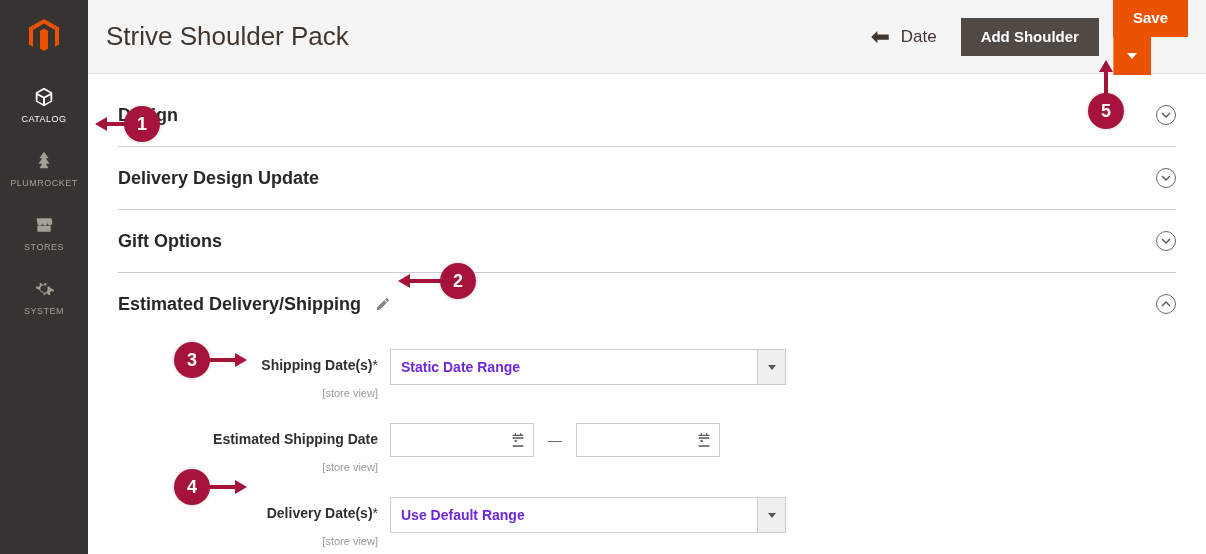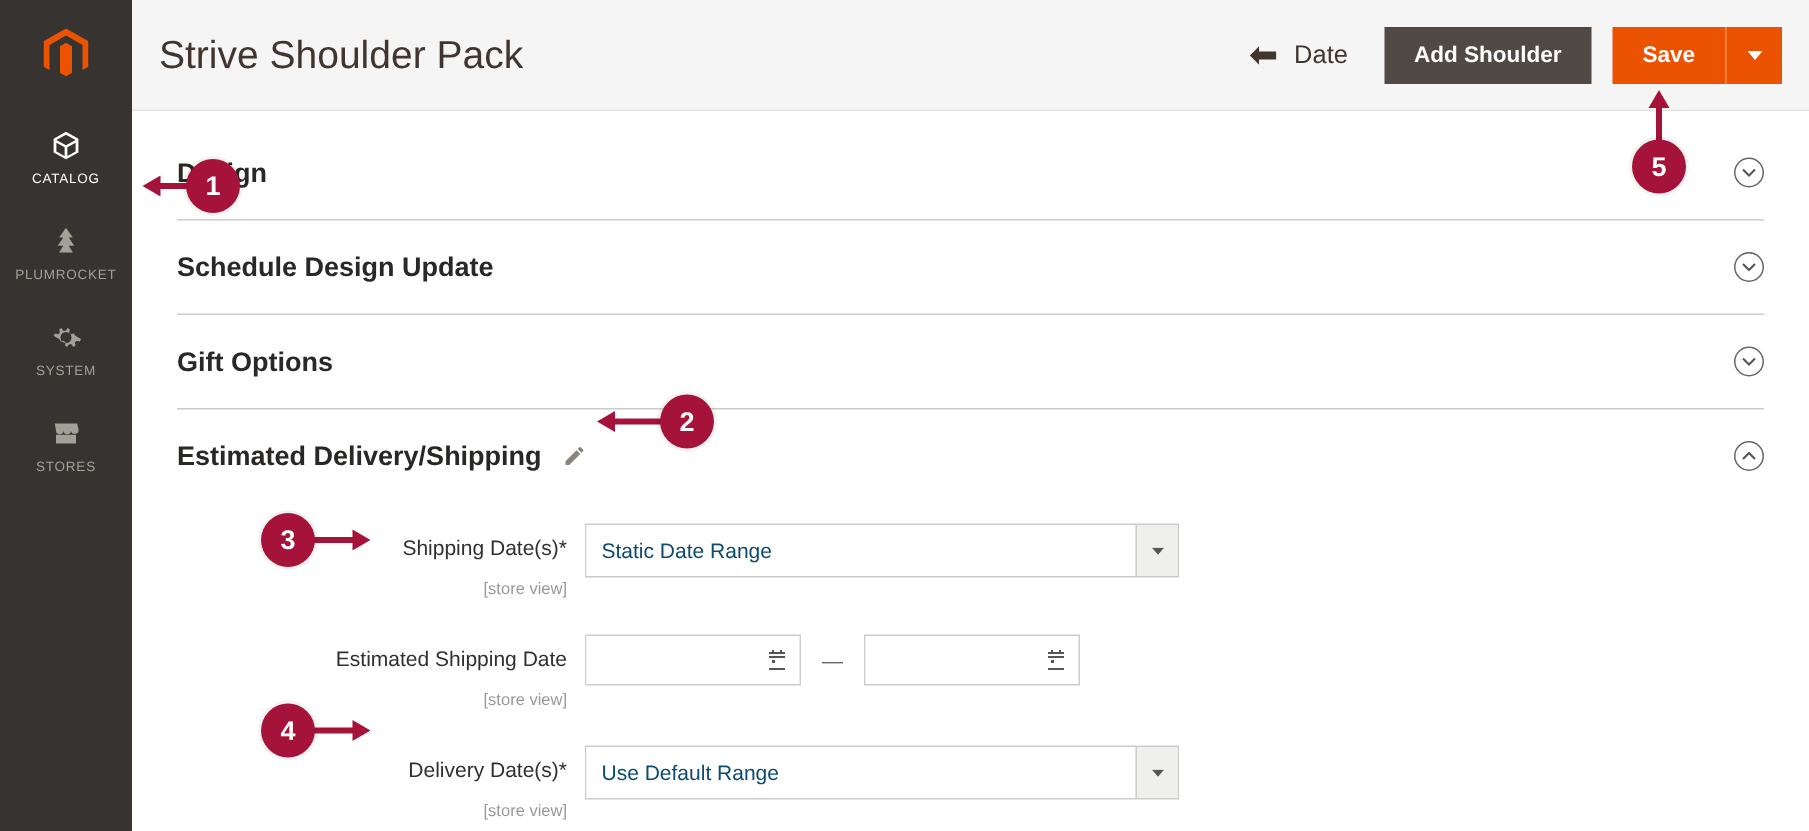--- a/index.html
+++ b/index.html
@@ -92,21 +92,21 @@
     border: none;
     font-size: 15px;
     font-weight: 600;
     cursor: pointer;
     display: inline-flex;
     align-items: center;
     color: #fff;
   }
   .btn-dark { background: var(--mg-gray-btn); }
   .btn-primary { background: var(--mg-orange); }
-  .split-primary { display: inline-flex; }
+  .split-primary { display: inline-flex; flex-direction: column; }
   .split-primary .btn { border-radius: 0; }
   .split-primary .split-toggle {
     width: 38px;
     padding: 0;
     justify-content: center;
     border-left: 1px solid rgba(255,255,255,.35);
   }
 
   
   .page-body { padding: 10px 30px 20px 30px; }
@@ -144,21 +144,21 @@
     margin-bottom: 24px;
   }
   .form-label-col {
     width: 272px; 
     text-align: right;
     padding-right: 12px;
     padding-top: 8px;
   }
   .form-label {
     font-size: 14px;
-    font-weight: 400;
+    font-weight: 700;
     color: #303030;
   }
   .form-scope {
     font-size: 11px;
     color: #999;
     margin-top: 14px;
   }
   .form-control-col {
     flex: 1;
     display: flex;
@@ -169,22 +169,23 @@
     display: inline-flex;
     border: 1px solid var(--border);
   }
   .select-display {
     height: 34px;
     width: 366px;
     padding: 0 10px;
     display: flex;
     align-items: center;
     font-size: 14px;
-    color: #0c4a6e;
+    color: #6d28d9;
     background: #fff;
+    font-weight: bold;
   }
   .select-toggle {
     width: 28px;
     height: 34px;
     border-left: 1px solid var(--border);
     background: #efefee;
     display: flex; align-items: center; justify-content: center;
     cursor: pointer;
   }
   .date-input {
@@ -254,34 +255,34 @@
     <div class="icon-slot">
       <svg width="22" height="22" viewBox="0 0 24 24">
           <path d="M12 2l5 7h-3l4 6h-4l3 5H7l3-5H6l4-6H7l5-7z" fill="currentColor"></path>
         </svg>
     </div>
     <span class="sidenav-label">PLUMROCKET</span>
   </div>
 
   <div class="sidenav-item">
     <div class="icon-slot">
+      <svg width="22" height="20" viewBox="0 0 24 24">
+          <path d="M3 4h18l1 5a3 3 0 01-6 .5A3 3 0 0110 9.5 3 3 0 014 9.5L3 4zm1 9h16v7H4v-7z" fill="currentColor"></path>
+        </svg>
+    </div>
+    <span class="sidenav-label">STORES</span>
+  </div>
+
+  <div class="sidenav-item">
+    <div class="icon-slot">
       <svg width="22" height="22" viewBox="0 0 24 24">
           <path d="M12 8a4 4 0 100 8 4 4 0 000-8zm9 4l2 1.2-1 1.7-2.2-.6a7.7 7.7 0 01-1.4 1.4l.6 2.2-1.7 1-1.2-2a8 8 0 01-2 0l-1.2 2-1.7-1 .6-2.2a7.7 7.7 0 01-1.4-1.4l-2.2.6-1-1.7L5 12l-2-1.2 1-1.7 2.2.6A7.7 7.7 0 017.6 8.3L7 6.1l1.7-1 1.2 2a8 8 0 012 0l1.2-2 1.7 1-.6 2.2a7.7 7.7 0 011.4 1.4l2.2-.6 1 1.7L21 12z" fill="currentColor"></path>
         </svg>
     </div>
     <span class="sidenav-label">SYSTEM</span>
-  </div>
-
-  <div class="sidenav-item">
-    <div class="icon-slot">
-      <svg width="22" height="20" viewBox="0 0 24 24">
-          <path d="M3 4h18l1 5a3 3 0 01-6 .5A3 3 0 0110 9.5 3 3 0 014 9.5L3 4zm1 9h16v7H4v-7z" fill="currentColor"></path>
-        </svg>
-    </div>
-    <span class="sidenav-label">STORES</span>
   </div>
 </nav>
 
 <div class="page">
 
   <header class="page-header">
     <div class="page-title">Strive Shoulder Pack</div>
     <div class="hdr-actions">
       <div class="back-link">
         <span>
@@ -314,21 +315,21 @@
         <div class="expand-chevron">
           <svg width="10" height="6" viewBox="0 0 10 6">
               <path d="M1 1l4 4 4-4" stroke="#555" stroke-width="1.4" fill="none"></path>
             </svg>
         </div>
       </div>
     </section>
 
     <section class="accordion">
       <div class="accordion-header">
-        <div class="accordion-title">Schedule Design Update</div>
+        <div class="accordion-title">Delivery Design Update</div>
         <div class="accordion-spacer"></div>
         <div class="expand-chevron">
           <svg width="10" height="6" viewBox="0 0 10 6">
               <path d="M1 1l4 4 4-4" stroke="#555" stroke-width="1.4" fill="none"></path>
             </svg>
         </div>
       </div>
     </section>
 
     <section class="accordion">

